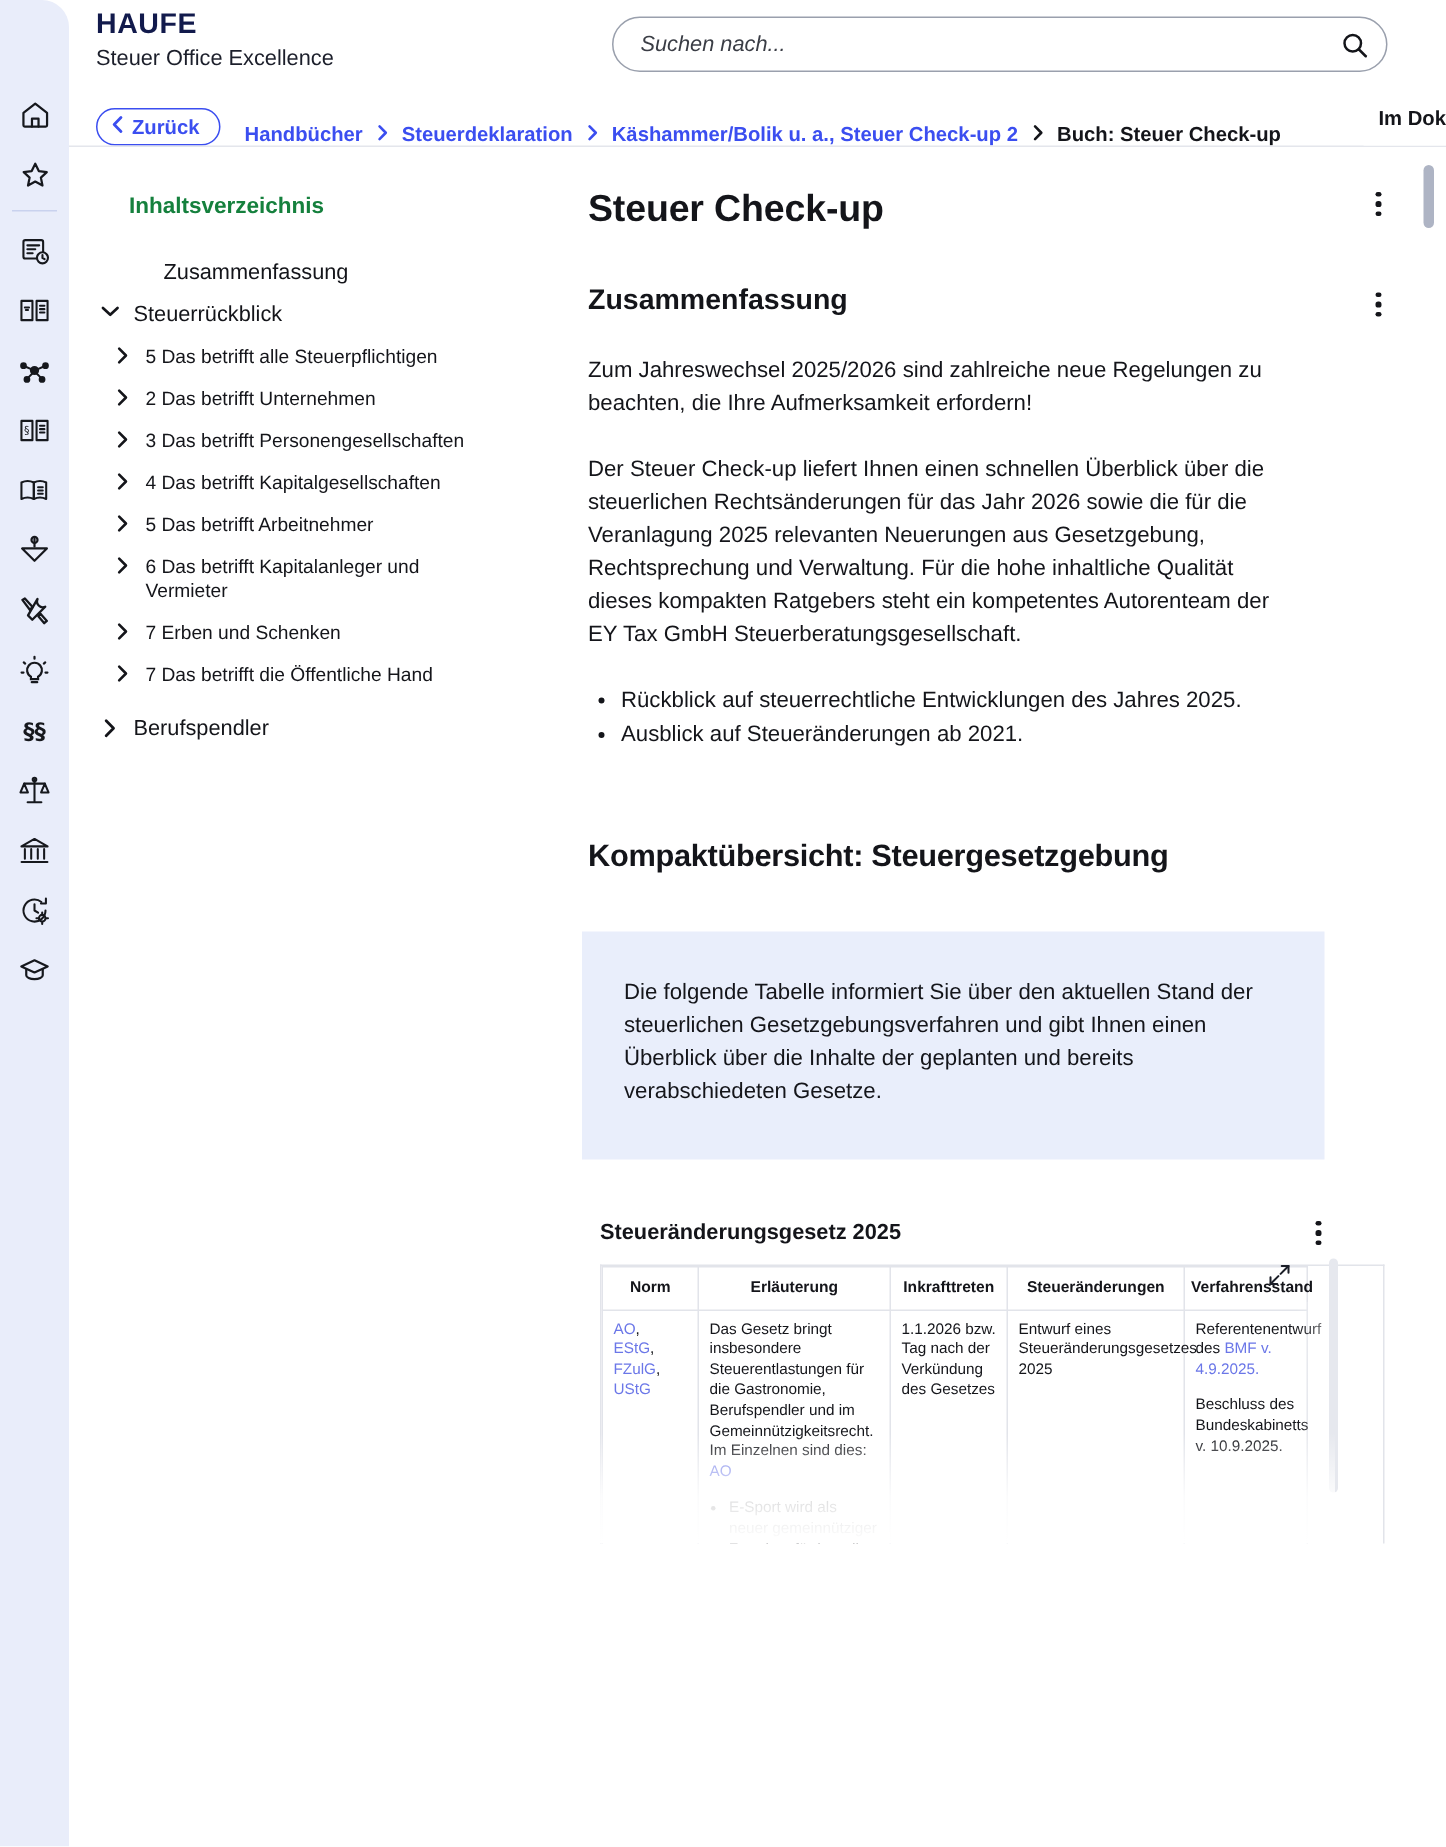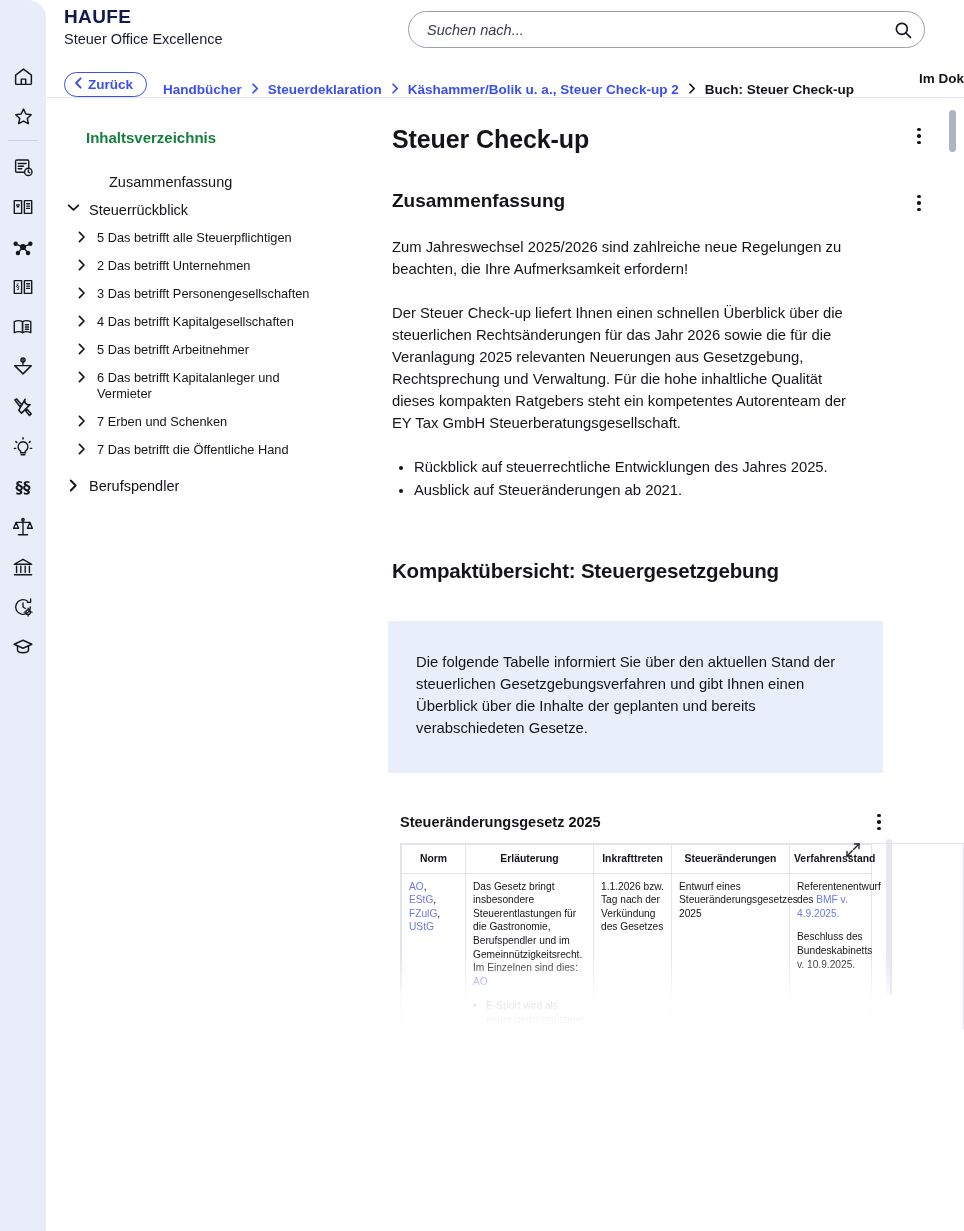--- a/index.html
+++ b/index.html
@@ -255,21 +255,21 @@
   .table-head {
     display: flex; align-items: center; justify-content: space-between;
     margin-bottom: 10px;
     gap: 16px;
   }
   .table-title {
     font-size: 14.5px; font-weight: bold; color: #14151a;
   }
   .table-scroll {
     position: relative;
-    width: 564px;
+    width: 523px;
     height: 186px;
     overflow: hidden;
     border: 1px solid #e2e4ea;
     border-bottom: none;
     background: #fff;
   }
   table.law {
     border-collapse: collapse;
     width: 470px;
     table-layout: fixed;

